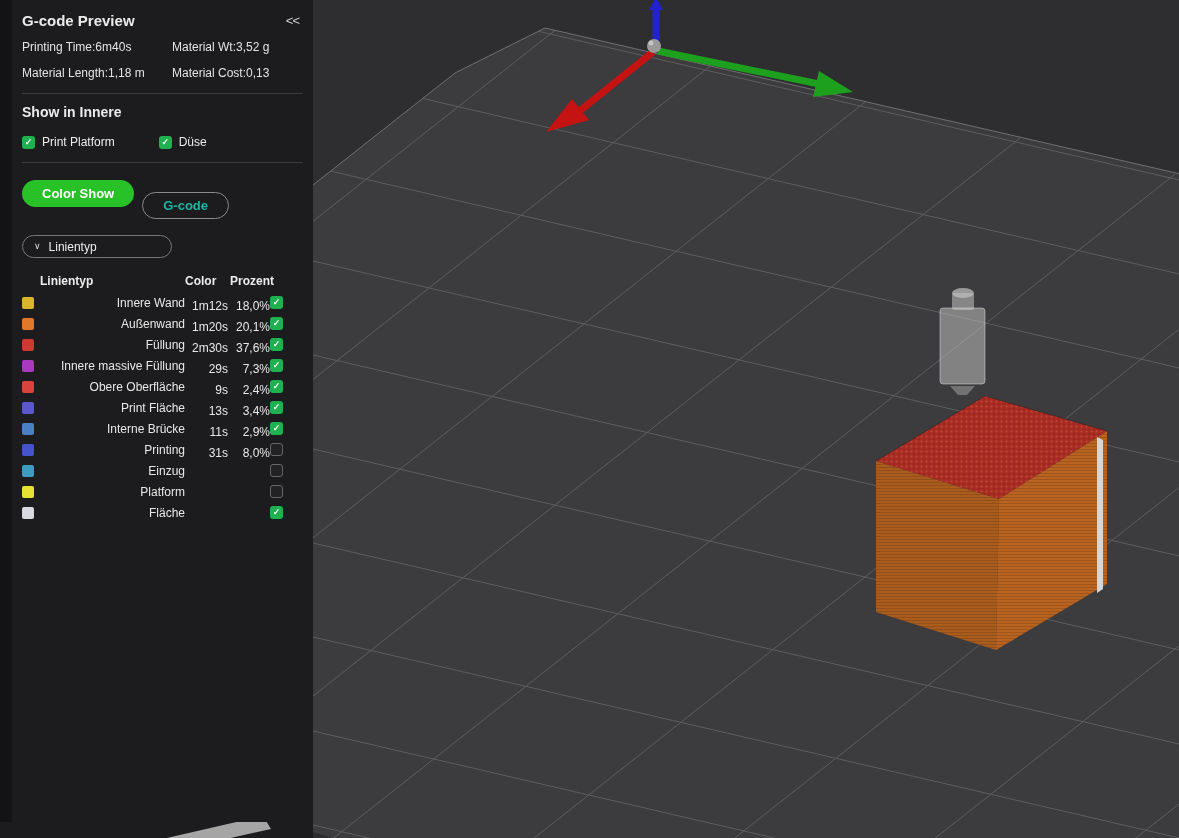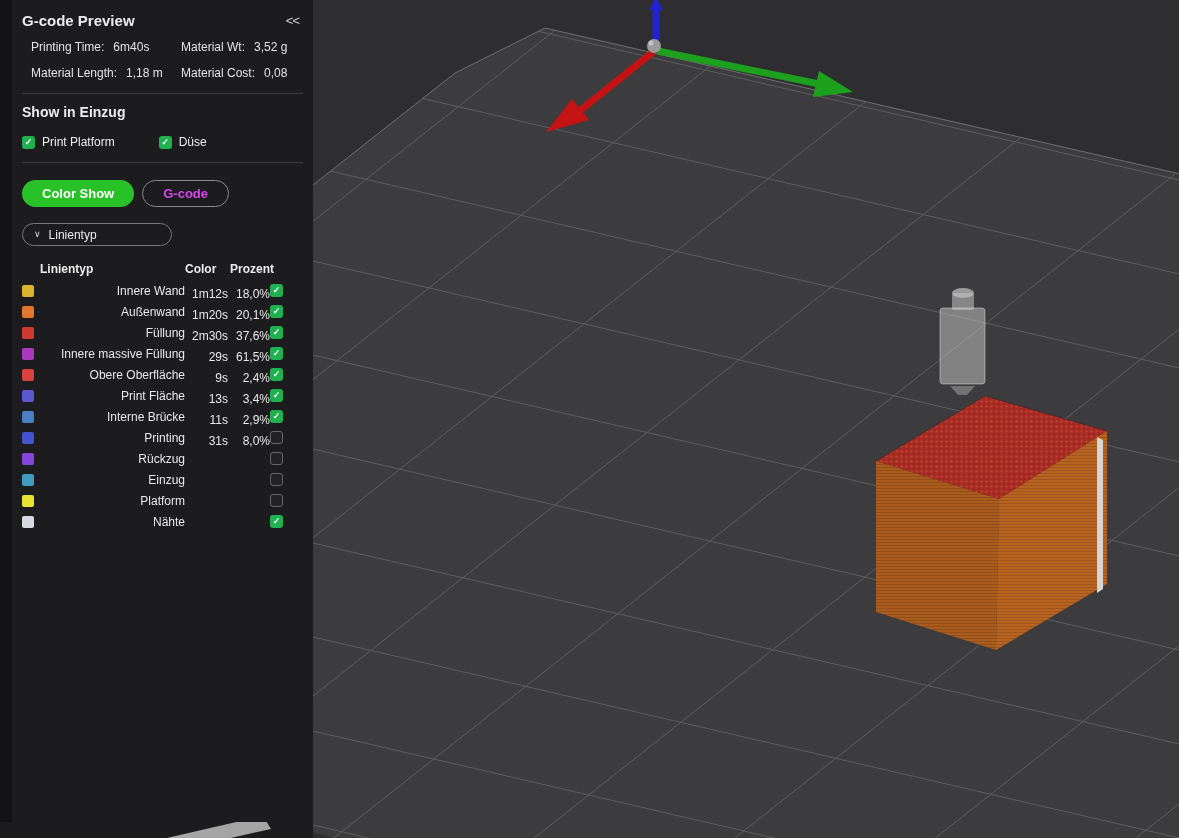--- a/index.html
+++ b/index.html
@@ -17,41 +17,41 @@
   }
   .panel-strip{width:12px;background:#131315;flex:none;}
   .panel-content{flex:1;padding:8px 10px 0 10px;box-sizing:border-box;}
 
   .title-row{display:flex;justify-content:space-between;align-items:center;height:24px;gap:44px;}
   .panel-title{font-size:15px;font-weight:bold;}
   .collapse{font-size:13px;color:#cfcfcf;letter-spacing:-1px;cursor:pointer;padding:0 4px;}
 
   .stats{display:grid;grid-template-columns:150px 1fr;row-gap:12px;margin-top:8px;
          font-size:12px;color:#e3e3e3;}
-  .stat span{white-space:nowrap;margin-left:9px;}
+  .stat span{white-space:nowrap;}
 
   .div{border:none;border-top:1px solid #3c3c3f;margin:13px 0 10px 0;}
 
   .show-title{font-size:14px;font-weight:bold;margin:2px 0 0 0;}
 
   .opts{display:flex;gap:44px;margin-top:15px;font-size:12px;}
   .opt{display:flex;align-items:center;gap:7px;cursor:pointer;}
 
   .cb{width:13px;height:13px;box-sizing:border-box;border-radius:3px;flex:none;
       display:inline-flex;align-items:center;justify-content:center;
       font-size:9px;font-weight:bold;color:#fff;line-height:1;cursor:pointer;}
   .cb.checked{background:var(--check-green,#1fb150);}
   .cb.unchecked{background:#222224;border:1px solid #66666a;}
 
   .btnrow{display:flex;gap:8px;margin-top:17px;}
   .btn{height:27px;border-radius:14px;font-size:13px;font-weight:bold;
        padding:8px 20px;display:flex;align-items:center;justify-content:center;
        font-family:"Liberation Sans",sans-serif;cursor:pointer;}
   .btn.primary{background:var(--accent-green,#28c128);color:#fff;border:none;}
-  .btn.outline{background:transparent;color:#d946ef;border:1px solid #8a8a8d;}
+  .btn.outline{background:transparent;color:#14b8a6;border:1px solid #8a8a8d;margin-top:12px;}
 
   .dropdown{margin-top:16px;width:150px;height:23px;box-sizing:border-box;
             border:1px solid #77777a;border-radius:12px;display:flex;align-items:center;
             gap:8px;padding:0 11px;font-size:12px;cursor:pointer;}
   .chev{font-size:9px;color:#dddddd;transform:translateY(-1px);}
 
   .legend{margin-top:12px;}
   .thead{display:grid;grid-template-columns:18px 145px 45px 1fr;height:22px;
          align-items:center;font-size:12px;font-weight:bold;}
   .lrow{display:grid;grid-template-columns:25px 138px 43px 42px 22px;height:21px;
@@ -156,27 +156,27 @@
       <div class="stat">
         <span>Printing Time:</span><span>6m40s</span>
       </div>
       <div class="stat">
         <span>Material Wt:</span><span>3,52 g</span>
       </div>
       <div class="stat">
         <span>Material Length:</span><span>1,18 m</span>
       </div>
       <div class="stat">
-        <span>Material Cost:</span><span>0,08</span>
+        <span>Material Cost:</span><span>0,13</span>
       </div>
     </div>
 
     <hr class="div">
 
-    <div class="show-title">Show in Einzug</div>
+    <div class="show-title">Show in Innere</div>
 
     <div class="opts">
       <div class="opt">
         <span class="cb checked">✓</span>
         <span>Print Platform</span>
       </div>
       <div class="opt">
         <span class="cb checked">✓</span>
         <span>Düse</span>
       </div>
@@ -220,21 +220,21 @@
             <span class="sw" style="background: rgb(205, 58, 50);"></span>
             <span class="lbl">Füllung</span>
             <span class="tm">2m30s</span>
             <span class="pct">37,6%</span>
             <span class="cb checked">✓</span>
           </div>
           <div class="lrow">
             <span class="sw" style="background: rgb(169, 58, 192);"></span>
             <span class="lbl">Innere massive Füllung</span>
             <span class="tm">29s</span>
-            <span class="pct">61,5%</span>
+            <span class="pct">7,3%</span>
             <span class="cb checked">✓</span>
           </div>
           <div class="lrow">
             <span class="sw" style="background: rgb(216, 67, 62);"></span>
             <span class="lbl">Obere Oberfläche</span>
             <span class="tm">9s</span>
             <span class="pct">2,4%</span>
             <span class="cb checked">✓</span>
           </div>
           <div class="lrow">
@@ -252,43 +252,36 @@
             <span class="cb checked">✓</span>
           </div>
           <div class="lrow">
             <span class="sw" style="background: rgb(69, 83, 205);"></span>
             <span class="lbl">Printing</span>
             <span class="tm">31s</span>
             <span class="pct">8,0%</span>
             <span class="cb unchecked"></span>
           </div>
           <div class="lrow">
-            <span class="sw" style="background: rgb(131, 72, 216);"></span>
-            <span class="lbl">Rückzug</span>
-            <span class="tm"></span>
-            <span class="pct"></span>
-            <span class="cb unchecked"></span>
-          </div>
-          <div class="lrow">
             <span class="sw" style="background: rgb(61, 156, 192);"></span>
             <span class="lbl">Einzug</span>
             <span class="tm"></span>
             <span class="pct"></span>
             <span class="cb unchecked"></span>
           </div>
           <div class="lrow">
             <span class="sw" style="background: rgb(232, 226, 51);"></span>
             <span class="lbl">Platform</span>
             <span class="tm"></span>
             <span class="pct"></span>
             <span class="cb unchecked"></span>
           </div>
           <div class="lrow">
             <span class="sw" style="background: rgb(217, 217, 226);"></span>
-            <span class="lbl">Nähte</span>
+            <span class="lbl">Fläche</span>
             <span class="tm"></span>
             <span class="pct"></span>
             <span class="cb checked">✓</span>
           </div>
         </div>
     </div>
 
   </div>
 </div>
 

